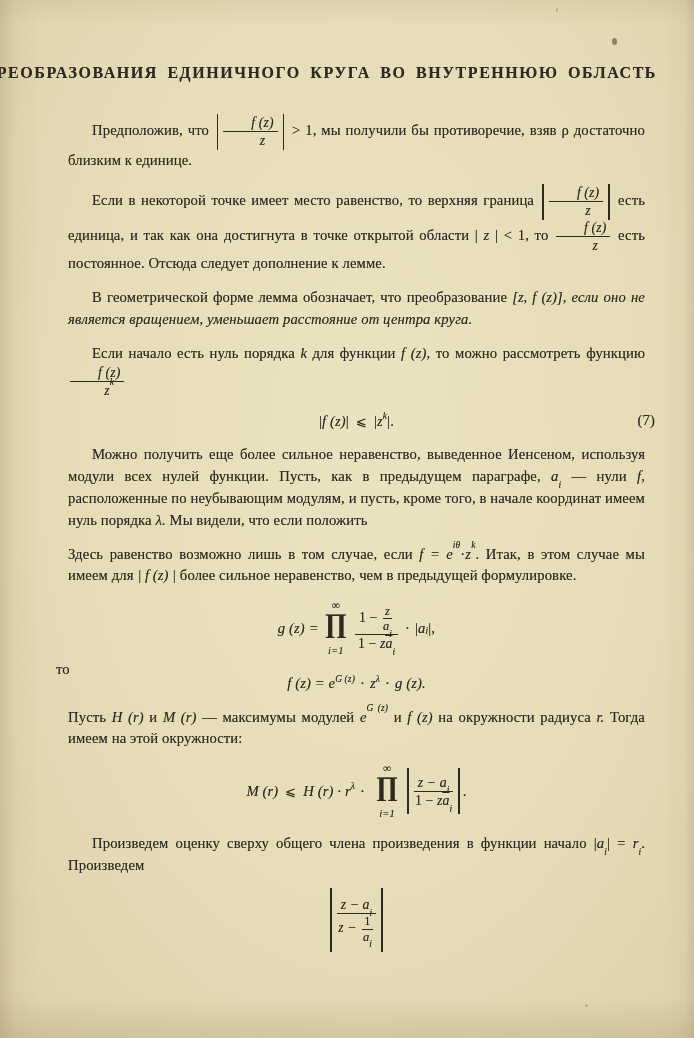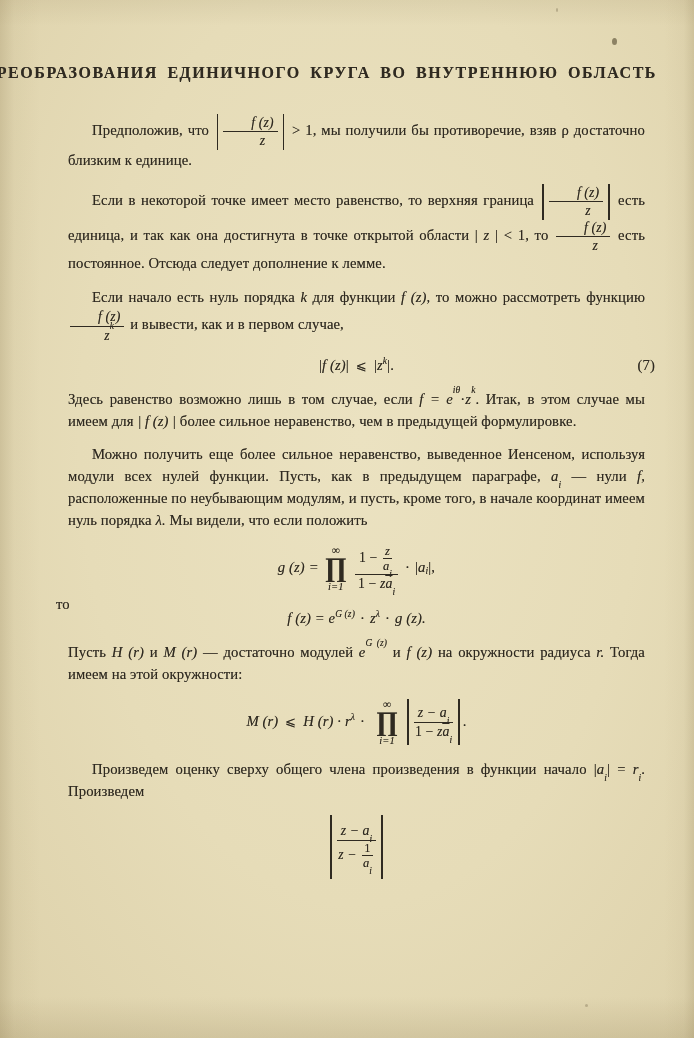--- a/index.html
+++ b/index.html
@@ -42,21 +42,21 @@
   .vb46{height:46px;}
   .vb64{height:64px;}
   
   .eqrow{display:flex;justify-content:center;align-items:center;position:relative;margin:9px 0;}
   .eqrow .cd{margin:0 5px;}
   .eqrow .le{margin:0 7px;font-family:"DejaVu Sans","DejaVu Serif",sans-serif;font-size:13px;}
   .eqtag{position:absolute;right:2px;top:50%;transform:translateY(-50%);}
   .prod{display:inline-flex;flex-direction:column;align-items:center;line-height:1;margin:0 6px;}
   .prod .ptop{font-size:11.5px;margin-bottom:-1px;}
   .prod .ppi{font-size:27px;font-weight:700;line-height:.95;}
-  .prod .pbot{font-size:10.5px;font-style:italic;margin-top:1px;}
+  .prod .pbot{font-size:10.5px;font-style:italic;margin-top:10px;}
   .ov{text-decoration:overline;}
   .tolabel{position:absolute;left:0;top:-14px;}
   .torow{margin-top:16px;margin-bottom:0;}
   .tight{letter-spacing:0;}
 </style>
 </head>
 <body>
 
 <div class="paper">
   <div class="speck" style="left:612px;top:38px;width:5px;height:7px;"></div>
@@ -80,63 +80,67 @@
       <span>Если в некоторой точке имеет место равенство, то верхняя граница</span>
       <span><span class="vb vb36"></span><span class="fr"><span class="n mi">f (z)</span><span class="d mi">z</span></span><span class="vb vb36"></span></span>
       <span>есть единица, и так как она достигнута в точке открытой области</span>
       <span><span>|</span> <span class="mi">z</span></span>
       <span>| &lt; 1,  то</span>
       <span><span class="fr"><span class="n mi">f (z)</span><span class="d mi">z</span></span></span>
       <span>есть постоянное. Отсюда следует дополнение к лемме.</span>
     </p>
 
 
+    <p class="par ind">
+      <span>В геометрической форме лемма обозначает, что преобразование</span>
+      <span class="mi tight">[z, f (z)],</span>
+      <span class="it">если оно не является вращением, уменьшает расстояние от центра круга.</span>
+    </p>
 
 
 
     <p class="par ind">
       <span>Если начало есть нуль порядка</span>
       <span class="mi">k</span>
       <span>для функции</span>
       <span class="mi">f (z),</span>
       <span>то можно рассмотреть функцию</span>
       <span><span class="fr"><span class="n mi">f (z)</span><span class="d"><span class="mi">z</span><sup class="s mi">k</sup></span></span></span>
-      <span>и вывести, как и в первом случае,</span>
     </p>
 
     <div class="eqrow">
       <span>|</span>
         <span class="mi">f (z)</span>
         <span>|</span>
       <span class="le">⩽</span>
       <span>|</span>
         <span class="mi">z</span>
         <sup class="s mi">k</sup>
         <span>|</span>
         <span>.</span>
       <span class="eqtag">(7)</span>
     </div>
 
-    <p class="par">
-      <span>Здесь равенство возможно лишь в том случае, если</span>
-      <span class="mi tight">f = e</span><sup class="s mi">iθ</sup><span>·</span><span class="mi">z</span><sup class="s mi">k</sup><span>. Итак, в этом случае мы имеем для</span>
-      <span class="mi tight">| f (z) |</span>
-      <span>более сильное неравенство, чем в предыдущей формулировке.</span>
-    </p>
-
     <p class="par ind">
       <span>Можно получить еще более сильное неравенство, выведенное Иенсеном, используя модули всех нулей функции. Пусть, как в предыдущем параграфе,</span>
       <span><span class="mi">a</span><sub class="s mi">i</sub></span>
       <span>— нули</span>
       <span class="mi">f,</span>
       <span>расположенные по неубывающим модулям, и пусть, кроме того, в начале координат имеем нуль порядка</span>
       <span class="mi">λ.</span>
       <span>Мы видели, что если положить</span>
     </p>
 
+    <p class="par">
+      <span>Здесь равенство возможно лишь в том случае, если</span>
+      <span class="mi tight">f = e</span><sup class="s mi">iθ</sup><span>·</span><span class="mi">z</span><sup class="s mi">k</sup><span>. Итак, в этом случае мы имеем для</span>
+      <span class="mi tight">| f (z) |</span>
+      <span>более сильное неравенство, чем в предыдущей формулировке.</span>
+    </p>
+
     <div class="eqrow" style="margin-top:13px;margin-bottom:2px;">
       <span class="mi">g (z) =</span>
       <span class="prod">
           <span class="ptop">∞</span>
           <span class="ppi">∏</span>
           <span class="pbot">i=1</span>
         </span>
       <span class="fr">
         <span class="n"><span>1 − </span><span class="fr sm"><span class="n mi">z</span><span class="d"><span class="mi">a</span><sub class="s mi">i</sub></span></span></span>
         <span class="d"><span>1 − </span><span class="mi">z</span><span class="mi ov">a</span><sub class="s mi">i</sub></span>
@@ -158,21 +162,21 @@
         <sup class="s mi">λ</sup>
       <span class="cd">·</span>
       <span class="mi">g (z).</span>
     </div>
 
     <p class="par">
       <span>Пусть</span>
       <span class="mi">H (r)</span>
       <span>и</span>
       <span class="mi">M (r)</span>
-      <span>— достаточно модулей</span>
+      <span>— максимумы модулей</span>
       <span><span class="mi">e</span><sup class="s mi">G (z)</sup></span>
       <span>и</span>
       <span class="mi">f (z)</span>
       <span>на окружности радиуса</span>
       <span class="mi">r.</span>
       <span>Тогда имеем на этой окружности:</span>
     </p>
 
     <div class="eqrow" style="margin:13px 0;">
       <span class="mi">M (r)</span>

